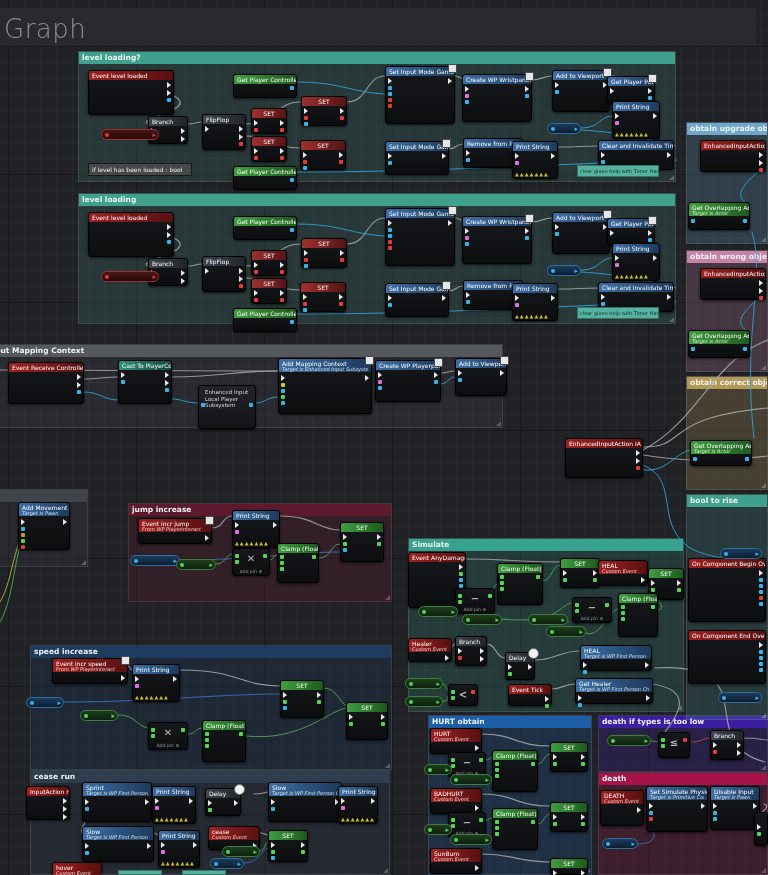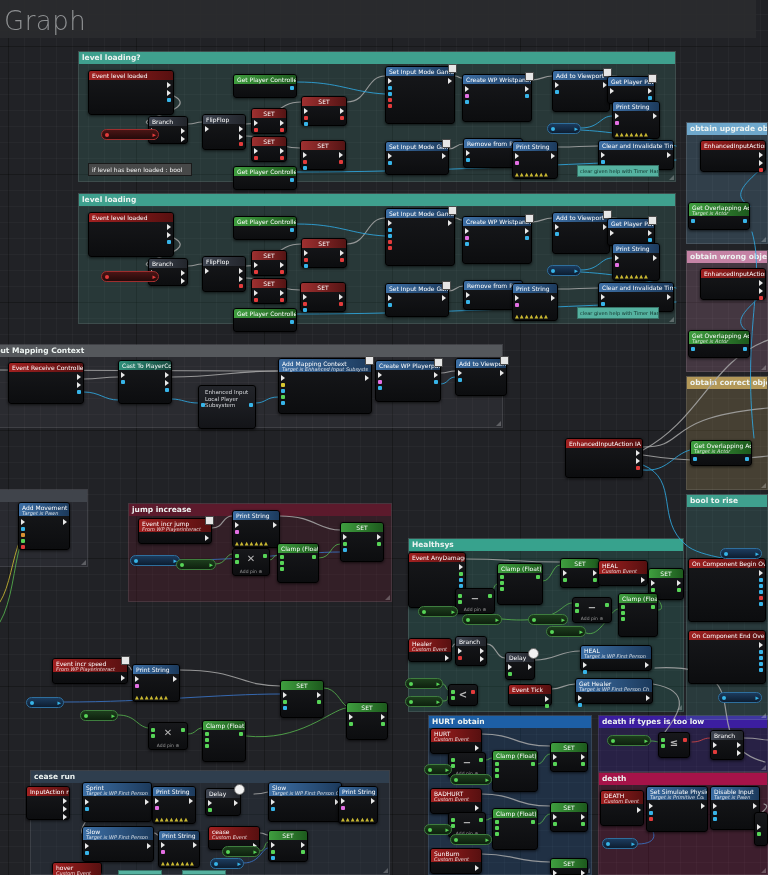--- a/index.html
+++ b/index.html
@@ -4,21 +4,21 @@
 <style>
   html,body{margin:0;padding:0;background:#1b1c1f;}
   #stage{position:relative;width:768px;height:875px;overflow:hidden;
     font-family:"DejaVu Sans",sans-serif;
     background:
       linear-gradient(rgba(0,0,0,.38) 1px,transparent 1px) 8px 46px/128px 128px,
       linear-gradient(90deg,rgba(0,0,0,.38) 1px,transparent 1px) 8px 46px/128px 128px,
       linear-gradient(rgba(255,255,255,.028) 1px,transparent 1px) 8px 46px/16px 16px,
       linear-gradient(90deg,rgba(255,255,255,.028) 1px,transparent 1px) 8px 46px/16px 16px,
       #212226;}
-  #topband{position:absolute;left:0;top:0;width:756px;height:38px;background:rgba(42,43,46,.92);text-decoration:underline;}
+  #topband{position:absolute;left:0;top:8px;width:756px;height:38px;background:rgba(42,43,46,.92);text-decoration:underline;}
   #gtitle{position:absolute;left:4px;top:6px;font-size:26px;font-weight:300;color:#8f9193;letter-spacing:.5px;}
   .cmt{position:absolute;border:1px solid rgba(255,255,255,.10);box-sizing:border-box;}
   .cmt-h{height:12px;font-size:7.5px;font-weight:bold;line-height:12px;padding:0 3px;color:#eef4f2;
     white-space:nowrap;overflow:hidden;}
   .cmt:after{content:"";position:absolute;right:1px;bottom:1px;width:0;height:0;
     border-left:5px solid transparent;border-bottom:5px solid rgba(255,255,255,.25);}
   .node{position:absolute;background:linear-gradient(#17181b,#0c0d0f);border:1px solid #000;
     border-radius:3px;box-shadow:0 1px 3px rgba(0,0,0,.65);box-sizing:border-box;}
   .nh{border-radius:2px 2px 0 0;font-size:6px;line-height:9px;padding:0 3px;color:#fff;
     white-space:nowrap;overflow:hidden;}
@@ -81,25 +81,28 @@
       </div>
       <div class="cmt" style="left: 686px; top: 376px; width: 82px; height: 114px; background: rgba(179, 152, 88, 0.26);">
         <div class="cmt-h" style="background: rgb(179, 152, 88);">obtain correct object</div>
       </div>
       <div class="cmt" style="left: -22px; top: 489px; width: 110px; height: 78px; background: rgba(80, 84, 92, 0.18);">
         <div class="cmt-h" style="background: rgb(64, 68, 75);"></div>
       </div>
       <div class="cmt" style="left: 128px; top: 503px; width: 264px; height: 99px; background: rgba(92, 26, 44, 0.3);">
         <div class="cmt-h" style="background: rgb(92, 26, 44);">jump increase</div>
       </div>
+      <div class="cmt" style="left: 30px; top: 645px; width: 362px; height: 125px; background: rgba(29, 60, 96, 0.28);">
+        <div class="cmt-h" style="background: rgb(29, 60, 96);">speed increase</div>
+      </div>
       <div class="cmt" style="left: 30px; top: 770px; width: 360px; height: 105px; background: rgba(47, 62, 78, 0.3);">
         <div class="cmt-h" style="background: rgb(47, 62, 78);">cease run</div>
       </div>
       <div class="cmt" style="left: 408px; top: 538px; width: 276px; height: 174px; background: rgba(55, 162, 141, 0.2);">
-        <div class="cmt-h" style="background: rgb(55, 162, 141);">Healthsys</div>
+        <div class="cmt-h" style="background: rgb(55, 162, 141);">Simulate</div>
       </div>
       <div class="cmt" style="left: 428px; top: 715px; width: 164px; height: 160px; background: rgba(29, 95, 166, 0.24);">
         <div class="cmt-h" style="background: rgb(29, 95, 166);">HURT obtain</div>
       </div>
       <div class="cmt" style="left: 598px; top: 715px; width: 170px; height: 57px; background: rgba(60, 30, 160, 0.26);">
         <div class="cmt-h" style="background: rgb(60, 30, 160);">death if types is too low</div>
       </div>
       <div class="cmt" style="left: 598px; top: 772px; width: 170px; height: 103px; background: rgba(165, 19, 73, 0.22);">
         <div class="cmt-h" style="background: rgb(165, 19, 73);">death</div>
       </div>

